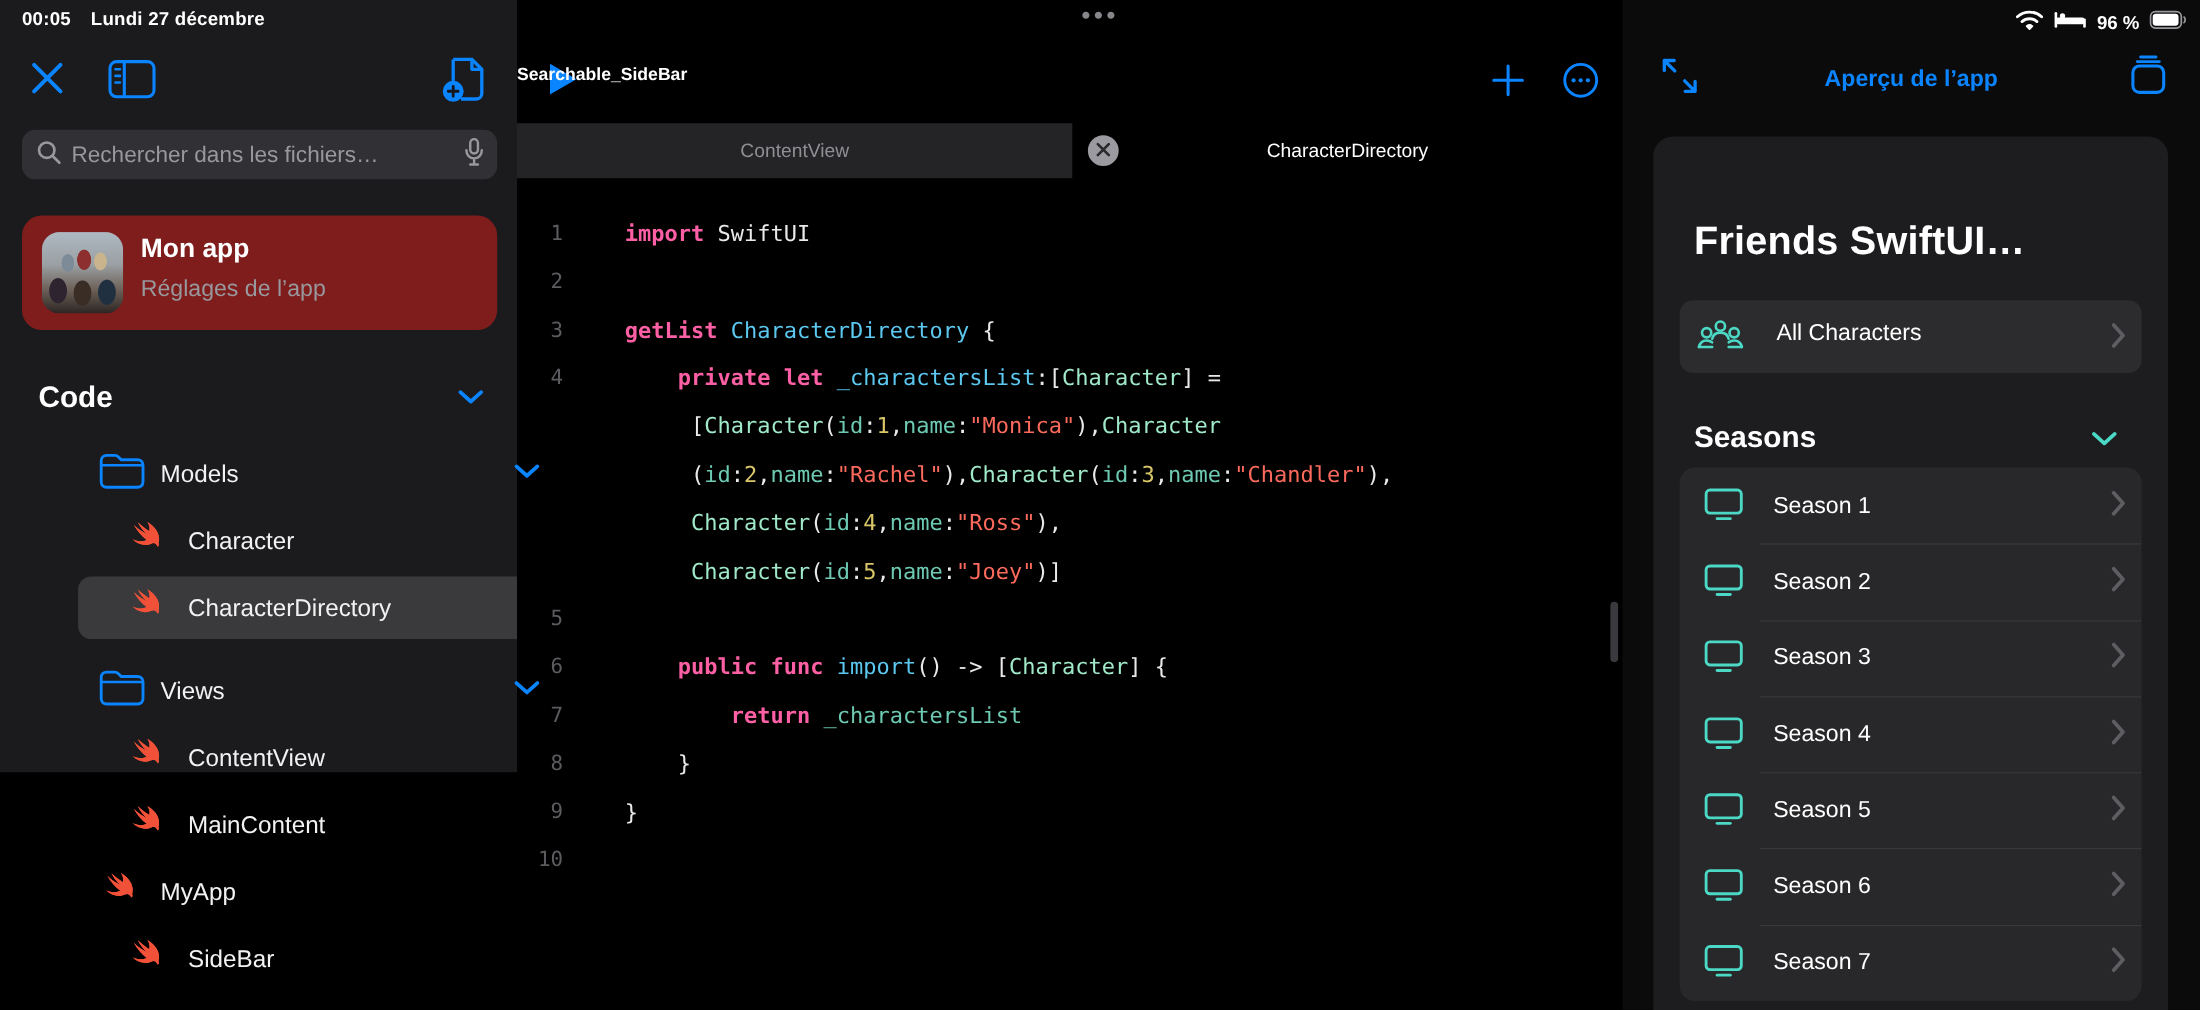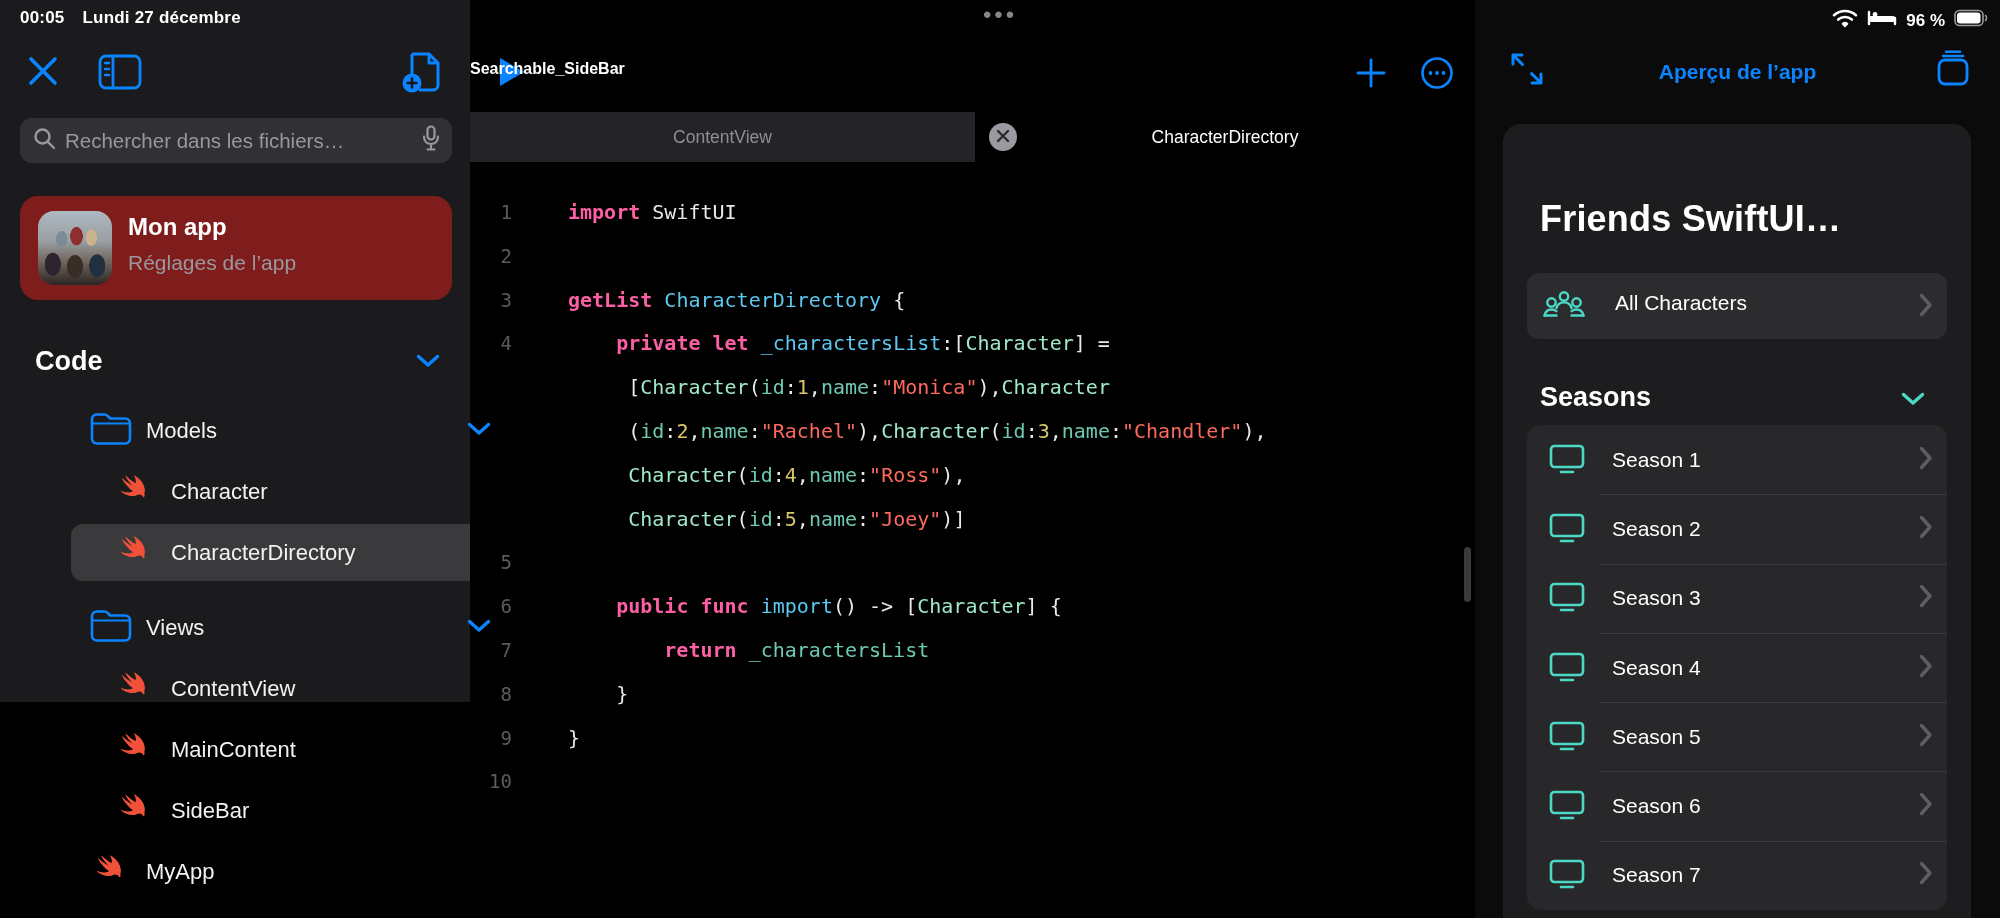--- a/index.html
+++ b/index.html
@@ -183,33 +183,33 @@
           </svg></span>
         <span class="rlbl">ContentView</span>
       </div>
       <div class="trow ind1">
         <span class="ric"><svg width="38" height="36" viewBox="0 0 32 32">
             <path fill="#f05138" d="M26.1 21.4c2.1-4 1.3-9-2-13.2-1.7-2.2-3.9-4-6.3-5.4 1.5 2.3 2.1 5 1.5 7.3l-.2-.1c-2.9-1.8-6.1-4.1-9-7 1.6 3.5 4.2 6.8 6.9 9.5-3.4-1.9-7.2-4.5-10.2-7.5 2.4 4.7 6.3 9.2 10.4 12.2-2.9 1.7-7.2 1.5-11.4-.5 4.3 4.3 10.6 5.9 15.1 3.5 1.8-1 3.4-.4 4.5 1.2.3.5.6 1 .7 1.5 1.3-2.1 1.2-4.4.0-1.5.1-.2 0 0 0 0 .6-1.3.6-2.7 0-0z"></path>
             <path fill="#f05138" d="M26.1 21.4c2.1-4 1.3-9-2-13.2-1.7-2.2-3.9-4-6.3-5.4 1.5 2.3 2.1 5 1.5 7.3l-.2-.1c-2.9-1.8-6.1-4.1-9-7 1.6 3.5 4.2 6.8 6.9 9.5-3.4-1.9-7.2-4.5-10.2-7.5 2.4 4.7 6.3 9.2 10.4 12.2-2.9 1.7-7.2 1.5-11.4-.5 4.3 4.3 10.6 5.9 15.1 3.5 1.8-1 3.4-.4 4.5 1.2.9 1.4 2 .9 1.7-.7-.2-1.2-.6-2.4-1-3.3z"></path>
           </svg></span>
         <span class="rlbl">MainContent</span>
       </div>
+      <div class="trow">
+        <span class="ric"><svg width="38" height="36" viewBox="0 0 32 32">
+            <path fill="#f05138" d="M26.1 21.4c2.1-4 1.3-9-2-13.2-1.7-2.2-3.9-4-6.3-5.4 1.5 2.3 2.1 5 1.5 7.3l-.2-.1c-2.9-1.8-6.1-4.1-9-7 1.6 3.5 4.2 6.8 6.9 9.5-3.4-1.9-7.2-4.5-10.2-7.5 2.4 4.7 6.3 9.2 10.4 12.2-2.9 1.7-7.2 1.5-11.4-.5 4.3 4.3 10.6 5.9 15.1 3.5 1.8-1 3.4-.4 4.5 1.2.3.5.6 1 .7 1.5 1.3-2.1 1.2-4.4.0-1.5.1-.2 0 0 0 0 .6-1.3.6-2.7 0-0z"></path>
+            <path fill="#f05138" d="M26.1 21.4c2.1-4 1.3-9-2-13.2-1.7-2.2-3.9-4-6.3-5.4 1.5 2.3 2.1 5 1.5 7.3l-.2-.1c-2.9-1.8-6.1-4.1-9-7 1.6 3.5 4.2 6.8 6.9 9.5-3.4-1.9-7.2-4.5-10.2-7.5 2.4 4.7 6.3 9.2 10.4 12.2-2.9 1.7-7.2 1.5-11.4-.5 4.3 4.3 10.6 5.9 15.1 3.5 1.8-1 3.4-.4 4.5 1.2.9 1.4 2 .9 1.7-.7-.2-1.2-.6-2.4-1-3.3z"></path>
+          </svg></span>
+        <span class="rlbl">MyApp</span>
+      </div>
       <div class="trow ind1">
         <span class="ric"><svg width="38" height="36" viewBox="0 0 32 32">
             <path fill="#f05138" d="M26.1 21.4c2.1-4 1.3-9-2-13.2-1.7-2.2-3.9-4-6.3-5.4 1.5 2.3 2.1 5 1.5 7.3l-.2-.1c-2.9-1.8-6.1-4.1-9-7 1.6 3.5 4.2 6.8 6.9 9.5-3.4-1.9-7.2-4.5-10.2-7.5 2.4 4.7 6.3 9.2 10.4 12.2-2.9 1.7-7.2 1.5-11.4-.5 4.3 4.3 10.6 5.9 15.1 3.5 1.8-1 3.4-.4 4.5 1.2.3.5.6 1 .7 1.5 1.3-2.1 1.2-4.4.0-1.5.1-.2 0 0 0 0 .6-1.3.6-2.7 0-0z"></path>
             <path fill="#f05138" d="M26.1 21.4c2.1-4 1.3-9-2-13.2-1.7-2.2-3.9-4-6.3-5.4 1.5 2.3 2.1 5 1.5 7.3l-.2-.1c-2.9-1.8-6.1-4.1-9-7 1.6 3.5 4.2 6.8 6.9 9.5-3.4-1.9-7.2-4.5-10.2-7.5 2.4 4.7 6.3 9.2 10.4 12.2-2.9 1.7-7.2 1.5-11.4-.5 4.3 4.3 10.6 5.9 15.1 3.5 1.8-1 3.4-.4 4.5 1.2.9 1.4 2 .9 1.7-.7-.2-1.2-.6-2.4-1-3.3z"></path>
           </svg></span>
         <span class="rlbl">SideBar</span>
-      </div>
-      <div class="trow">
-        <span class="ric"><svg width="38" height="36" viewBox="0 0 32 32">
-            <path fill="#f05138" d="M26.1 21.4c2.1-4 1.3-9-2-13.2-1.7-2.2-3.9-4-6.3-5.4 1.5 2.3 2.1 5 1.5 7.3l-.2-.1c-2.9-1.8-6.1-4.1-9-7 1.6 3.5 4.2 6.8 6.9 9.5-3.4-1.9-7.2-4.5-10.2-7.5 2.4 4.7 6.3 9.2 10.4 12.2-2.9 1.7-7.2 1.5-11.4-.5 4.3 4.3 10.6 5.9 15.1 3.5 1.8-1 3.4-.4 4.5 1.2.3.5.6 1 .7 1.5 1.3-2.1 1.2-4.4.0-1.5.1-.2 0 0 0 0 .6-1.3.6-2.7 0-0z"></path>
-            <path fill="#f05138" d="M26.1 21.4c2.1-4 1.3-9-2-13.2-1.7-2.2-3.9-4-6.3-5.4 1.5 2.3 2.1 5 1.5 7.3l-.2-.1c-2.9-1.8-6.1-4.1-9-7 1.6 3.5 4.2 6.8 6.9 9.5-3.4-1.9-7.2-4.5-10.2-7.5 2.4 4.7 6.3 9.2 10.4 12.2-2.9 1.7-7.2 1.5-11.4-.5 4.3 4.3 10.6 5.9 15.1 3.5 1.8-1 3.4-.4 4.5 1.2.9 1.4 2 .9 1.7-.7-.2-1.2-.6-2.4-1-3.3z"></path>
-          </svg></span>
-        <span class="rlbl">MyApp</span>
       </div>
     </div>
 </div>
 
 <div id="editor">
   <div id="run-btn"></div>
   <div id="proj-title">Searchable_SideBar</div>
   <div id="plus-btn"><span><svg width="32" height="32" viewBox="0 0 32 32">
           <path d="M16 3v26M3 16h26" stroke="#0a84ff" stroke-width="2.8" stroke-linecap="round"></path>
         </svg></span></div>

